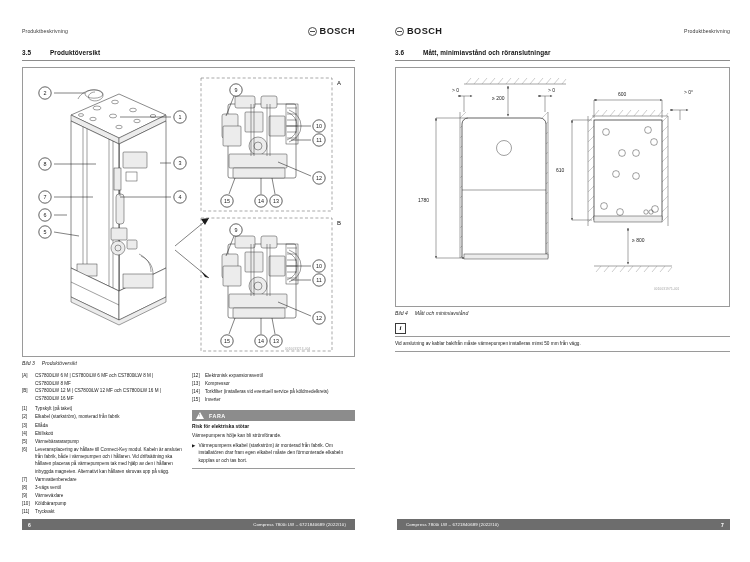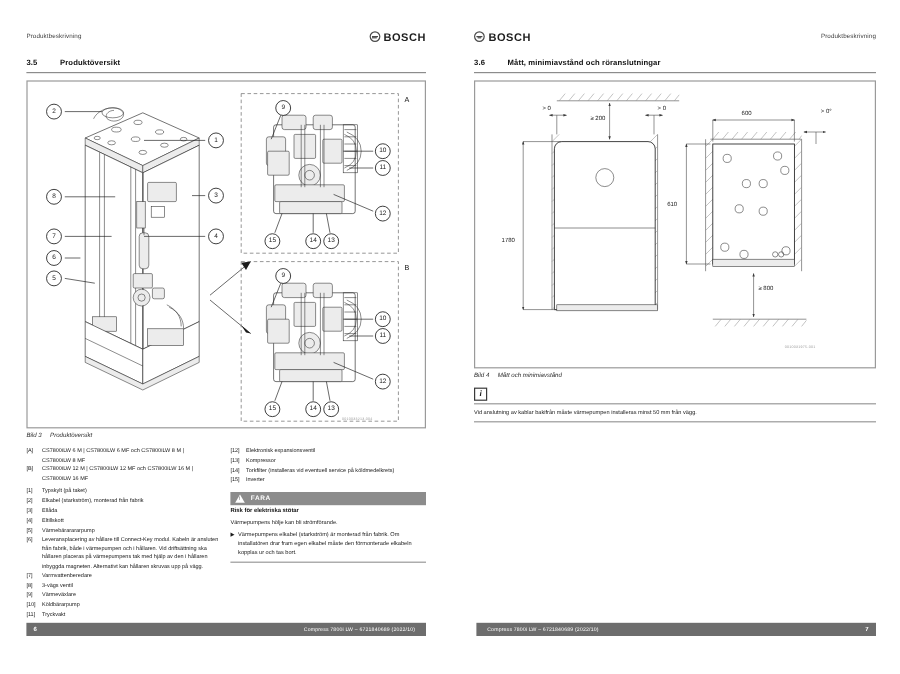--- a/index.html
+++ b/index.html
@@ -21,21 +21,21 @@
   
   .pg-head {
     display: flex; align-items: center;
     height: 18px;
   }
   .pg-head.left-head  { justify-content: space-between; }
   .pg-head.right-head { justify-content: space-between; flex-direction: row; }
   .running-title {
     font-size: 5.2px; color: #3c3c3c; letter-spacing: .1px;
   }
-  .bosch-logo { display: flex; gap: 3px; }
+  .bosch-logo { display: flex; align-items: center; gap: 3px; }
   .bosch-mark {
     width: 9px; height: 9px; border-radius: 50%;
     border: 1.1px solid #4a4a4a; position: relative; flex: none;
   }
   .bosch-mark::before {
     content: ""; position: absolute; left: 1px; right: 1px; top: 3.1px;
     border-top: 1.1px solid #4a4a4a;
   }
   .bosch-mark::after {
     content: ""; position: absolute; left: 1.6px; right: 1.6px; bottom: 2.2px;

